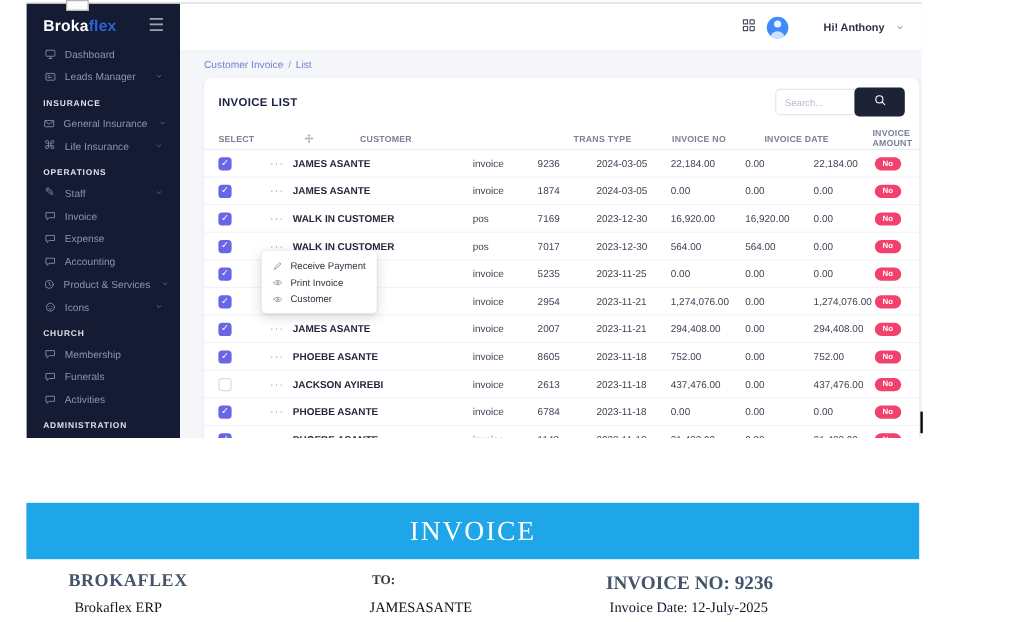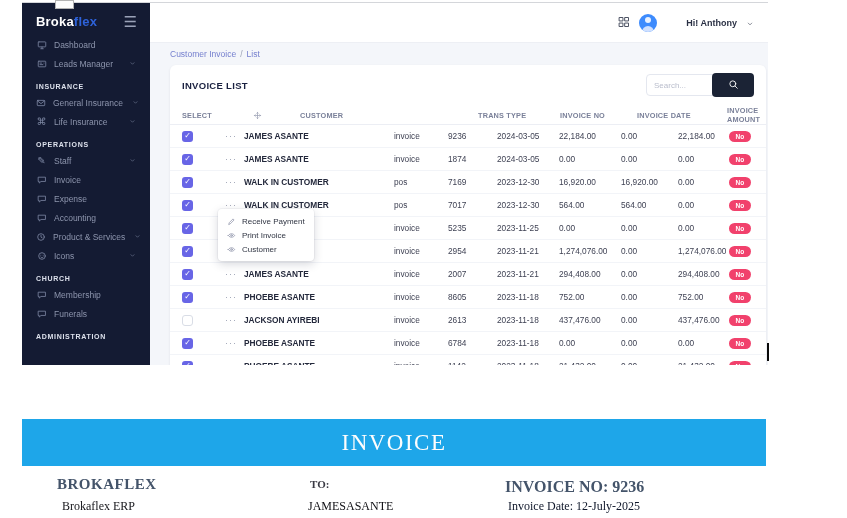--- a/index.html
+++ b/index.html
@@ -245,20 +245,28 @@
             <span class="label">Membership</span>
           </div>
           <div class="nav-item">
             <span class="icon">
               <svg viewBox="0 0 16 16" width="10" height="10" fill="none" stroke="currentColor" stroke-width="1.3" stroke-linecap="round" stroke-linejoin="round">
                 <path d="M2.5 3.5h11v6.8H6.4l-2.9 2.6v-2.6H2.5z"></path>
               </svg>
             </span>
             <span class="label">Funerals</span>
           </div>
+          <div class="nav-item">
+            <span class="icon">
+              <svg viewBox="0 0 16 16" width="10" height="10" fill="none" stroke="currentColor" stroke-width="1.3" stroke-linecap="round" stroke-linejoin="round">
+                <path d="M2.5 3.5h11v6.8H6.4l-2.9 2.6v-2.6H2.5z"></path>
+              </svg>
+            </span>
+            <span class="label">Activities</span>
+          </div>
           <div class="nav-header">ADMINISTRATION</div>
           <div class="nav-item"></div>
         </div>
     </div>
 
     <div class="topbar">
       <div class="top-right">
         <span class="grid-ic" id="top-grid-icon">
             <span class="icon"><svg viewBox="0 0 16 16" width="12" height="12" fill="none" stroke="currentColor" stroke-width="1.3" stroke-linecap="round" stroke-linejoin="round">
                 <rect x="2" y="2" width="4.6" height="4.6"></rect>

